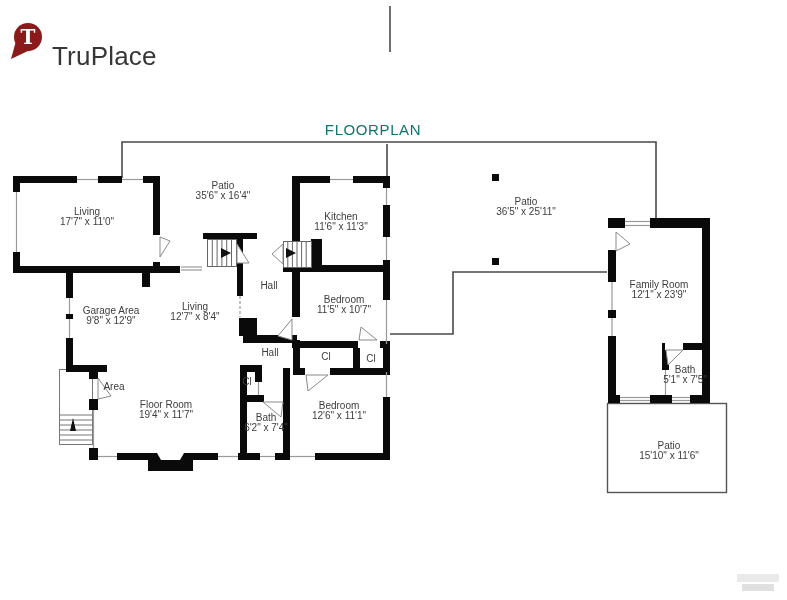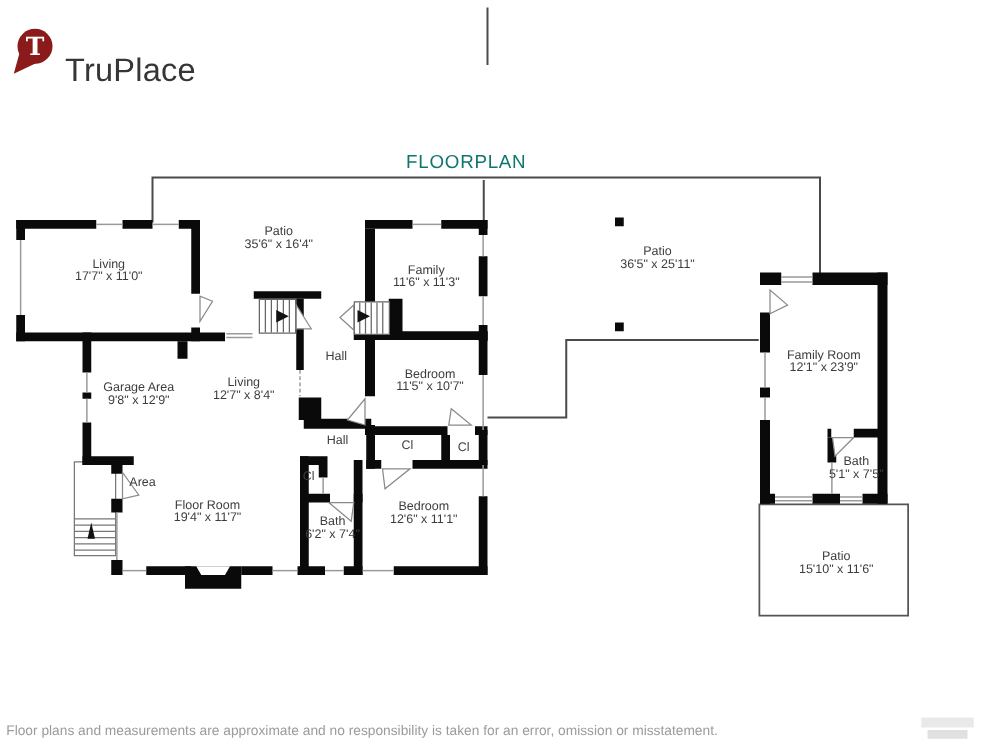--- a/index.html
+++ b/index.html
@@ -210,21 +210,21 @@
   <div>
     <div class="rlabel" style="left:87px;top:207px">
       <div>Living</div>
         <div>17'7" x 11'0"</div>
       </div>
     <div class="rlabel" style="left:223px;top:181px">
       <div>Patio</div>
         <div>35'6" x 16'4"</div>
       </div>
     <div class="rlabel" style="left:341px;top:212px">
-      <div>Family</div>
+      <div>Kitchen</div>
         <div>11'6" x 11'3"</div>
       </div>
     <div class="rlabel" style="left:526px;top:197px">
       <div>Patio</div>
         <div>36'5" x 25'11"</div>
       </div>
     <div class="rlabel" style="left:111px;top:306px">
       <div>Garage Area</div>
         <div>9'8" x 12'9"</div>
       </div>
@@ -273,20 +273,19 @@
     <div class="rlabel" style="left:685px;top:365px">
       <div>Bath</div>
         <div>5'1" x 7'5"</div>
       </div>
     <div class="rlabel" style="left:669px;top:441px">
       <div>Patio</div>
         <div>15'10" x 11'6"</div>
       </div>
   </div>
 
-  <div class="footer-line f2">Floor plans and measurements are approximate and no responsibility is taken for an error, omission or misstatement.</div>
 
   <div class="watermark">
     <div class="wm-top"></div>
     <div class="wm-bot"></div>
   </div>
 
 </div>
 
 </body></html>

